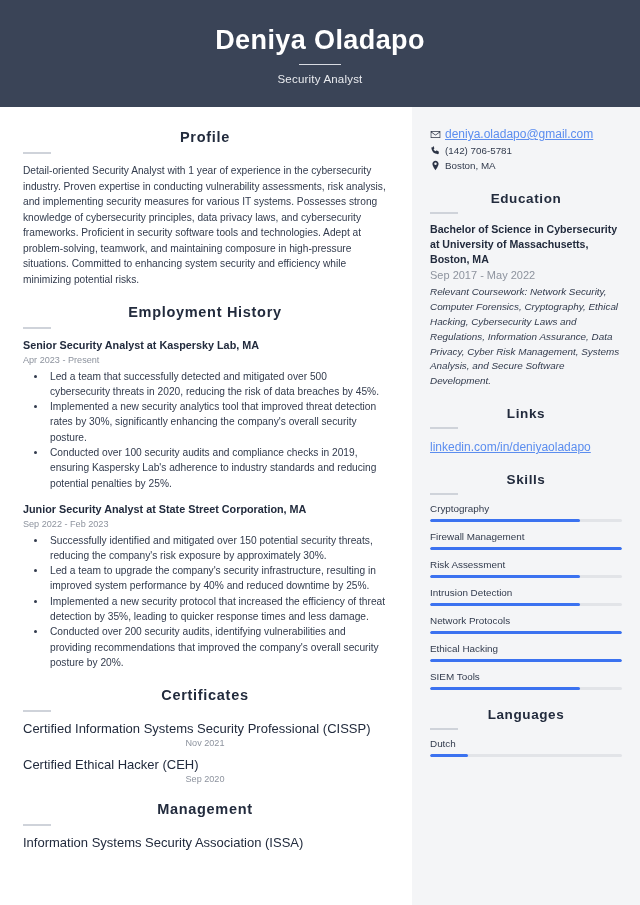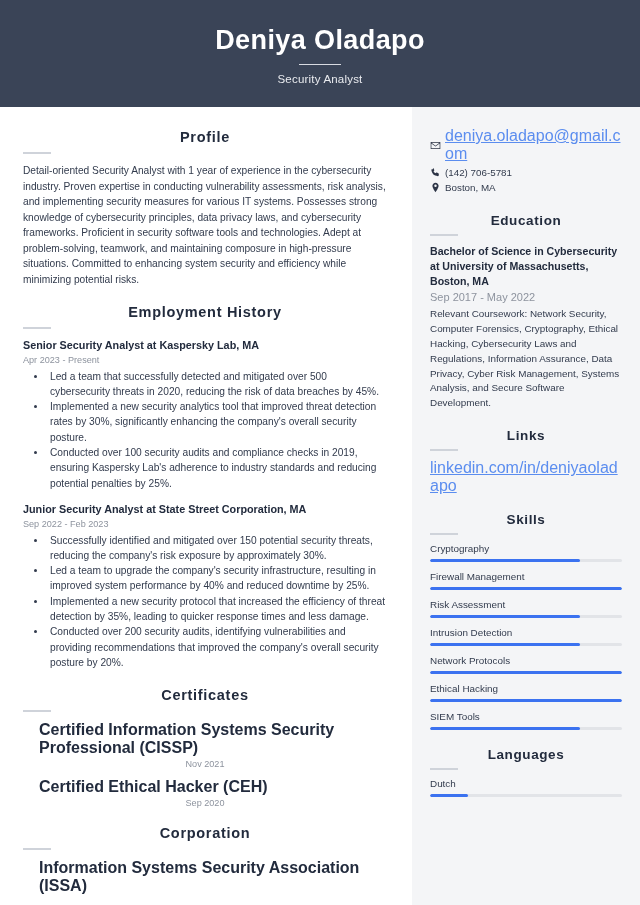--- a/index.html
+++ b/index.html
@@ -102,21 +102,21 @@
   }
   .bullets li {
     font-size: 10.2px;
     line-height: 1.5;
     color: #323b4d;
     padding-left: 3px;
     margin-bottom: 0px;
   }
 
   .cert { margin-bottom: 9px; }
-  .cert-title { font-size: 16px; font-weight: bold; color: #222b3d; margin-left: 16px; }
+  .cert-title { font-size: 13px; font-weight: normal; color: #222b3d; }
   .cert-date { font-size: 9.1px; color: #8d939e; margin-top: 2px; text-align: center; }
 
   
   .contact-list { margin-bottom: 20px; }
   .contact-row {
     display: flex;
     align-items: center;
     margin-bottom: 4px;
     font-size: 9.8px;
     color: #323b4d;
@@ -125,32 +125,32 @@
     width: 15px;
     flex: 0 0 15px;
     display: flex;
     align-items: center;
     color: #2c3446;
   }
   .contact-icon svg { display: block; }
   .link-blue {
     color: #5b8def;
     text-decoration: underline;
-    font-size: 16px;
+    font-size: 12px;
     word-break: break-all;
   }
 
   .edu-title {
     font-size: 10.6px;
     font-weight: bold;
     color: #222b3d;
     line-height: 1.42;
   }
   .edu-date { font-size: 11px; color: #8d939e; margin: 2px 0 4px 0; }
-  .edu-desc { font-size: 9.9px; line-height: 1.5; color: #323b4d; }
+  .edu-desc { font-size: 9.9px; line-height: 1.5; color: #323b4d; font-style: italic; }
 
   
   .bar-item { margin-bottom: 9px; }
   .bar-label {
     font-size: 9.9px;
     color: #323b4d;
     margin-bottom: 5px;
   }
   .bar-track {
     width: 100%;
@@ -219,21 +219,21 @@
           <div class="cert-title">Certified Information Systems Security Professional (CISSP)</div>
           <div class="cert-date">Nov 2021</div>
         </div>
         <div class="cert">
           <div class="cert-title">Certified Ethical Hacker (CEH)</div>
           <div class="cert-date">Sep 2020</div>
         </div>
       </div>
 
       <div class="section">
-        <div class="sec-title">Corporation</div>
+        <div class="sec-title">Management</div>
         <div class="sec-rule"></div>
         <div class="cert">
           <div class="cert-title">Information Systems Security Association (ISSA)</div>
         </div>
       </div>
 
     </div>
 
     <div class="side-col side">
 

